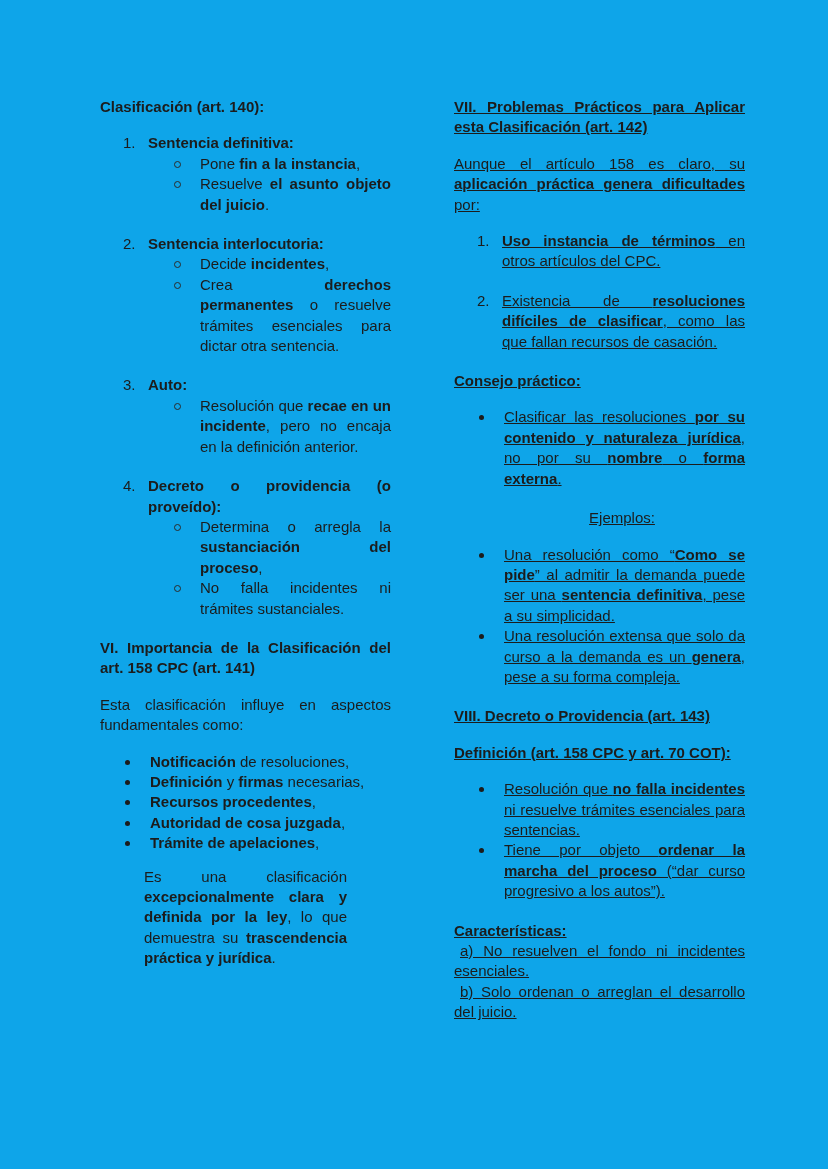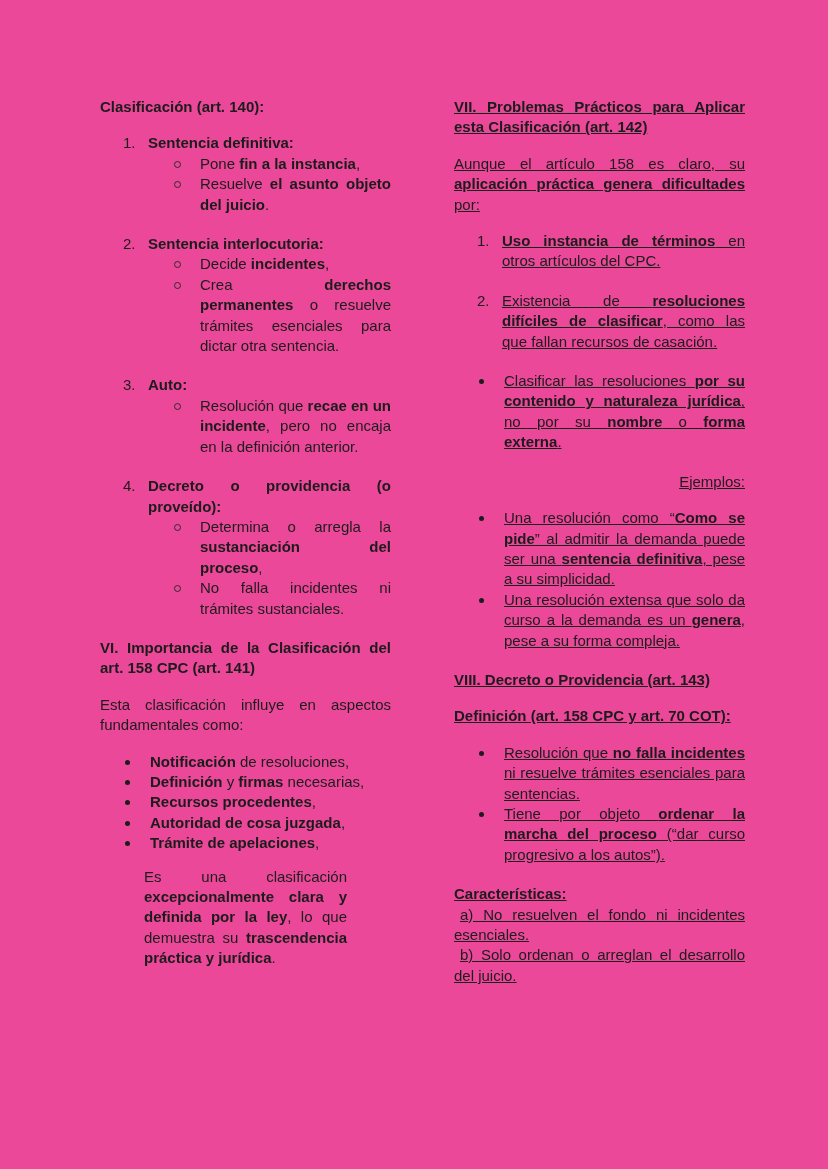--- a/index.html
+++ b/index.html
@@ -12,21 +12,21 @@
     font-size:15px;
     line-height:20.4px;
     color:#1c1c1c;
   }
   .col{position:absolute;top:97px;width:291px;}
   .col-left{left:100px;}
   .col-right{left:454px;text-decoration:underline;}
 
   .blk{margin:0 0 16px 0;text-align:justify;}
   .heading{font-weight:700;}
-  .indent{margin-left:45px;text-align:right;}
+  .indent{margin-left:45px;text-align:center;}
   .quote{margin:-6px 44px 28px 44px;}
   .tight{margin-bottom:0;}
   .ti{text-indent:6px;}
 
   .olist,.ulist{margin-top:3px;margin-bottom:19px;}
   .oitem{position:relative;padding-left:48px;margin-bottom:19px;}
   .oitem:last-child{margin-bottom:0;}
   .onum{position:absolute;left:23px;top:0;}
   .sub{position:relative;padding-left:52px;}
   .circle{
@@ -39,21 +39,21 @@
   .disc{
     position:absolute;left:25px;top:8px;
     width:5px;height:5px;
     background:#1c1c1c;border-radius:50%;
   }
   b{font-weight:700;}
 </style>
 </head>
 <body>
 
-<div class="page" style="background: #ec4899; color: rgb(28, 28, 28);">
+<div class="page" style="background: #0ea5e9; color: rgb(28, 28, 28);">
   <div class="col col-left">
       <div class="blk heading"><b>Clasificación (art. 140):</b></div>
       <div class="blk olist">
         <div class="oitem"><span class="onum">1.</span><b>Sentencia definitiva:</b><div class="sub"><span class="circle"></span>Pone <b>fin a la instancia</b>,</div><div class="sub"><span class="circle"></span>Resuelve <b>el asunto objeto del juicio</b>.</div></div>
         <div class="oitem"><span class="onum">2.</span><b>Sentencia interlocutoria:</b><div class="sub"><span class="circle"></span>Decide <b>incidentes</b>,</div><div class="sub"><span class="circle"></span>Crea <b>derechos permanentes</b> o resuelve trámites esenciales para dictar otra sentencia.</div></div>
         <div class="oitem"><span class="onum">3.</span><b>Auto:</b><div class="sub"><span class="circle"></span>Resolución que <b>recae en un incidente</b>, pero no encaja en la definición anterior.</div></div>
         <div class="oitem"><span class="onum">4.</span><b>Decreto o providencia (o proveído):</b><div class="sub"><span class="circle"></span>Determina o arregla la <b>sustanciación del proceso</b>,</div><div class="sub"><span class="circle"></span>No falla incidentes ni trámites sustanciales.</div></div>
       </div>
       <div class="blk heading"><b>VI. Importancia de la Clasificación del art. 158 CPC (art. 141)</b></div>
       <div class="blk para">Esta clasificación influye en aspectos fundamentales como:</div>
@@ -66,20 +66,21 @@
       </div>
       <div class="blk quote">Es una clasificación <b>excepcionalmente clara y definida por la ley</b>, lo que demuestra su <b>trascendencia práctica y jurídica</b>.</div>
     </div>
   <div class="col col-right">
       <div class="blk heading"><b>VII. Problemas Prácticos para Aplicar esta Clasificación (art. 142)</b></div>
       <div class="blk para">Aunque el artículo 158 es claro, su <b>aplicación práctica genera dificultades</b> por:</div>
       <div class="blk olist">
         <div class="oitem"><span class="onum">1.</span><b>Uso instancia de términos</b> en otros artículos del CPC.</div>
         <div class="oitem"><span class="onum">2.</span>Existencia de <b>resoluciones difíciles de clasificar</b>, como las que fallan recursos de casación.</div>
       </div>
+      <div class="blk heading"><b>Consejo práctico:</b></div>
       <div class="blk ulist">
         <div class="uitem"><span class="disc"></span>Clasificar las resoluciones <b>por su contenido y naturaleza jurídica</b>, no por su <b>nombre</b> o <b>forma externa</b>.</div>
       </div>
       <div class="blk para indent">Ejemplos:</div>
       <div class="blk ulist">
         <div class="uitem"><span class="disc"></span>Una resolución como “<b>Como se pide</b>” al admitir la demanda puede ser una <b>sentencia definitiva</b>, pese a su simplicidad.</div>
         <div class="uitem"><span class="disc"></span>Una resolución extensa que solo da curso a la demanda es un <b>genera</b>, pese a su forma compleja.</div>
       </div>
       <div class="blk heading"><b>VIII. Decreto o Providencia (art. 143)</b></div>
       <div class="blk heading"><b>Definición (art. 158 CPC y art. 70 COT):</b></div>

